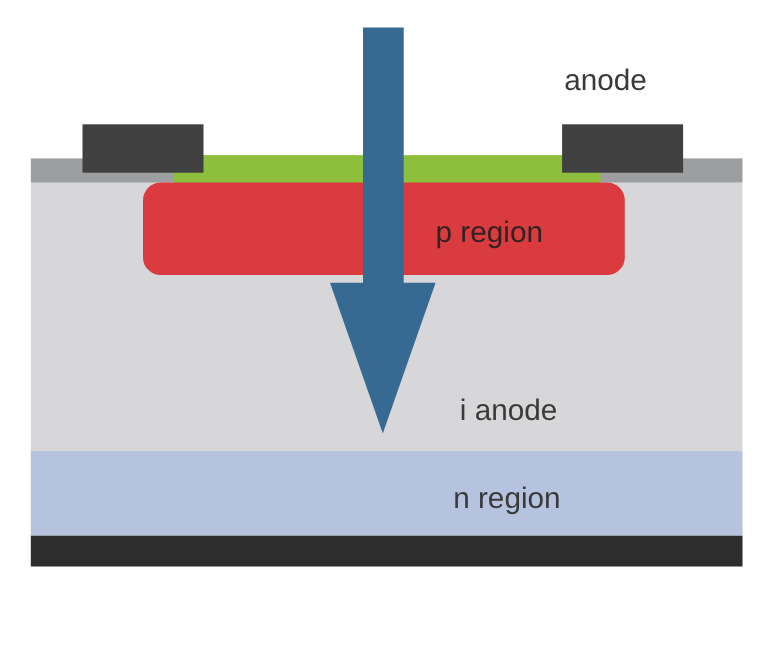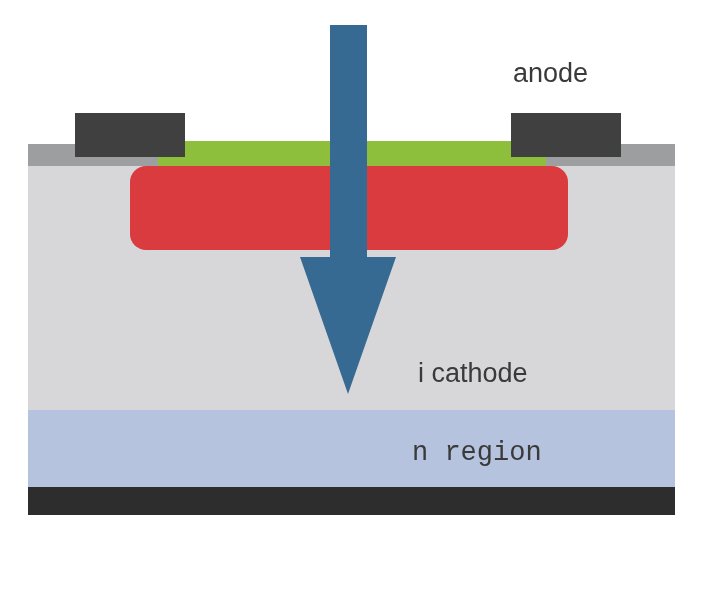--- a/index.html
+++ b/index.html
@@ -72,21 +72,21 @@
     position: absolute;
     color: #3a3a3a;
     font-size: 27px;
     line-height: 1;
     white-space: nowrap;
   }
   .label-anode   { left: 513px; top: 60px; }
   .label-cathode { left: 107px; top: 540px; }
   .label-p       { left: 396px; top: 198px; color: #332222; }
   .label-i       { left: 418px; top: 360px; }
-  .label-n       { left: 412px; top: 440px; font-family: Liberation Mono, monospace; }
+  .label-n       { left: 412px; top: 440px; }
 </style>
 </head>
 <body>
 
 <div class="canvas">
 
   <div class="layer i-region"></div>
   <div class="layer n-region"></div>
   <div class="layer cathode-bar"></div>
 
@@ -95,16 +95,17 @@
   <div class="layer green-layer"></div>
   <div class="layer p-region"></div>
   <div class="layer contact-left"></div>
   <div class="layer contact-right"></div>
 
   <svg class="arrow-svg" viewBox="0 0 703 600" xmlns="http://www.w3.org/2000/svg">
     <polygon points="330,25 367,25 367,257 396,257 348,394 300,257 330,257"></polygon>
   </svg>
 
   <span class="label label-anode">anode</span>
-  <span class="label label-i">i cathode</span>
+  <span class="label label-p">p region</span>
+  <span class="label label-i">i anode</span>
   <span class="label label-n">n region</span>
 
 </div>
 
 </body></html>

